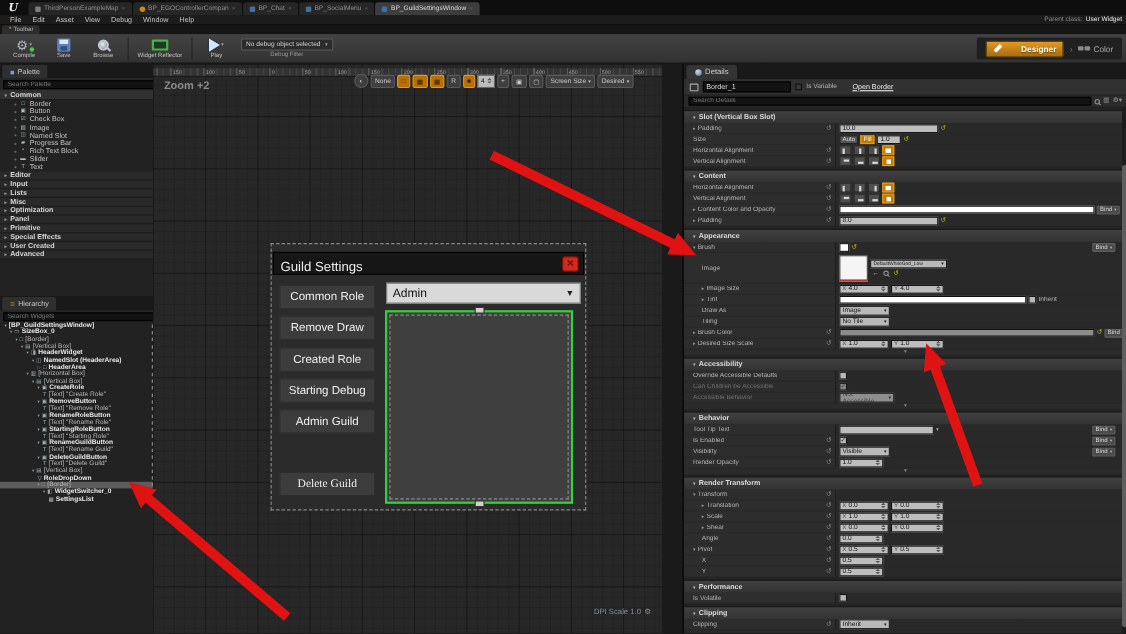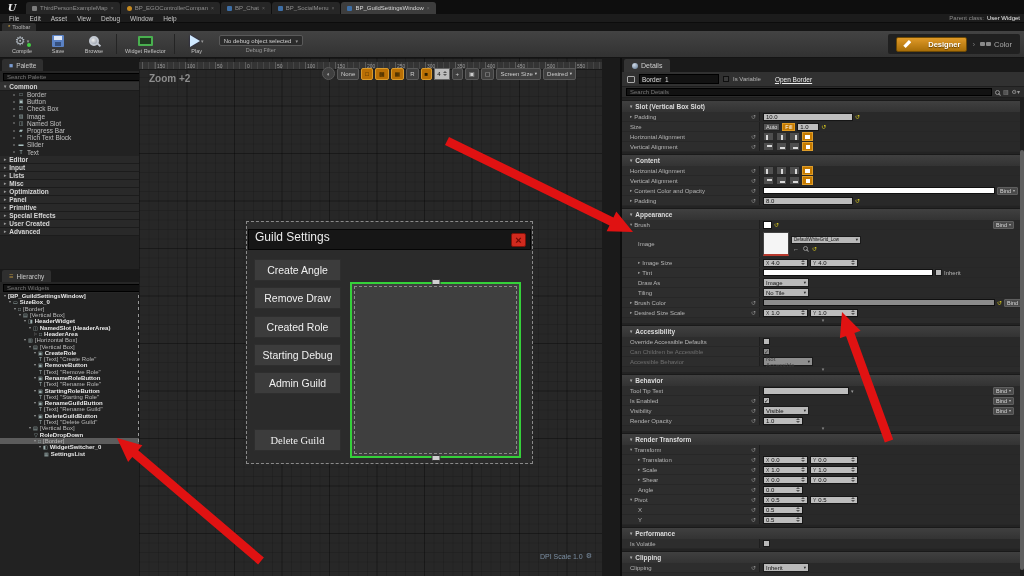--- a/index.html
+++ b/index.html
@@ -93,21 +93,21 @@
   .cc{position:absolute;top:9px;right:26px;display:flex;align-items:center;gap:2px}
   .ccb{height:12px;background:#3f3f3f;border:1px solid #5a5a5a;border-radius:2px;display:flex;align-items:center;justify-content:center;font-size:6px;color:#ccc;padding:0 3px;white-space:nowrap}
   .ccb.orange{background:#b96f04;border-color:#d99a2b;color:#2e2000}
   .ccround{width:13px;height:13px;border-radius:50%;background:#3f3f3f;border:1px solid #5a5a5a;display:flex;align-items:center;justify-content:center;font-size:6px;color:#bbb}
   .ccnum{height:12px;background:#bdbdbd;color:#111;font-size:6px;display:flex;align-items:center;padding:0 2px;border:1px solid #666}
   .ccarr{font-size:4.5px;margin-left:2px}
   .dpi{position:absolute;right:10px;top:494px;font-size:7px;color:#7b8fa3;display:flex;gap:3px;align-items:center}
 
   
   .pvwrap{position:absolute;left:107px;top:163px;width:287px;height:243px;border:1px dashed #8a8a8a;background:#2b2b2b}
-  .pvtitle{position:absolute;left:1px;right:1px;top:7px;height:21px;background:#161616;border:1px solid #050505;display:flex;align-items:flex-start;padding-left:6px}
+  .pvtitle{position:absolute;left:1px;right:1px;top:7px;height:21px;background:#161616;border:1px solid #050505;display:flex;align-items:flex-end;padding-left:6px}
   .pvtitletext{font-size:12px;color:#ededed}
   .pvclose{position:absolute;right:4px;top:3px;width:15px;height:14px;background:#d12a1e;border:1px solid #7e120a;color:#6f0a04;font-weight:bold;font-size:11px;line-height:12px;text-align:center;border-radius:2px}
   .pvbtn{position:absolute;left:7px;width:87px;height:22px;background:#3c3c3c;border:1px solid #2e2e2e;display:flex;align-items:center;justify-content:center;font-size:10.5px;color:#f0f0f0;white-space:nowrap}
   .pvcombo{position:absolute;left:104px;top:35px;width:177px;height:19px;background:#d9d9d9;border:1px solid #777;display:flex;align-items:center;padding:0 5px;font-size:11px;color:#101010}
   .pvcarr{margin-left:auto;font-size:8px;color:#222}
   .pvpanel{position:absolute;left:103px;top:60px;width:171px;height:176px;background:#3f3f3f;border:2px solid #35d13a}
   .pvpanel:after{content:"";position:absolute;inset:2px;border:1px dashed #8a8a8a}
   .pvh{position:absolute;width:9px;height:6px;background:#d0d0d0;border:1px solid #333;border-radius:1px;left:50%;transform:translateX(-50%)}
   .pvh.t{top:-5px}.pvh.b{bottom:-5px}
 
@@ -673,27 +673,31 @@
         <span class="ccarr">▾</span>
       </span>
   </div>
 
   <div class="pvwrap">
     <div class="pvtitle">
       <span class="pvtitletext">Guild Settings</span>
       <span class="pvclose">×</span>
     </div>
     <div id="pv-buttons">
-        <div class="pvbtn" style="top: 37px;">Create Angle</div>
+        <div class="pvbtn" style="top: 37px;">Common Role</div>
         <div class="pvbtn" style="top: 65px;">Remove Draw</div>
         <div class="pvbtn" style="top: 94px;">Created Role</div>
         <div class="pvbtn" style="top: 122px;">Starting Debug</div>
         <div class="pvbtn" style="top: 150px;">Admin Guild</div>
         <div class="pvbtn" style="top: 207px; font-family: Liberation Serif, serif;">Delete Guild</div>
       </div>
+    <div class="pvcombo">
+      <span>Admin</span>
+      <span class="pvcarr">▼</span>
+    </div>
     <div class="pvpanel">
       <span class="pvh t"></span>
       <span class="pvh b"></span>
     </div>
   </div>
 
   <div class="dpi">
     <span>DPI Scale 1.0</span>
     <span>⚙</span>
   </div>

